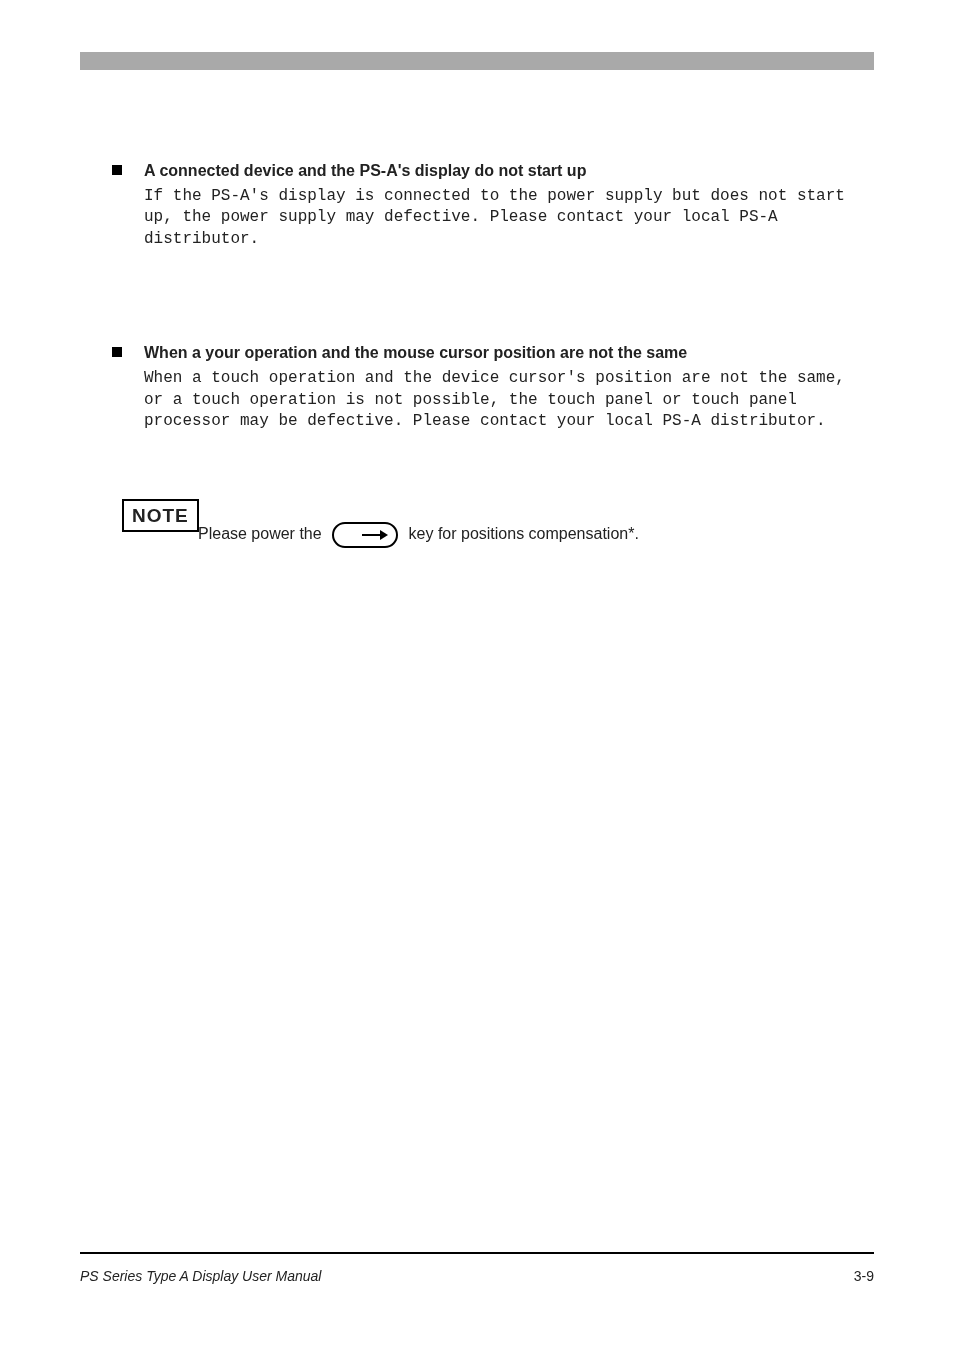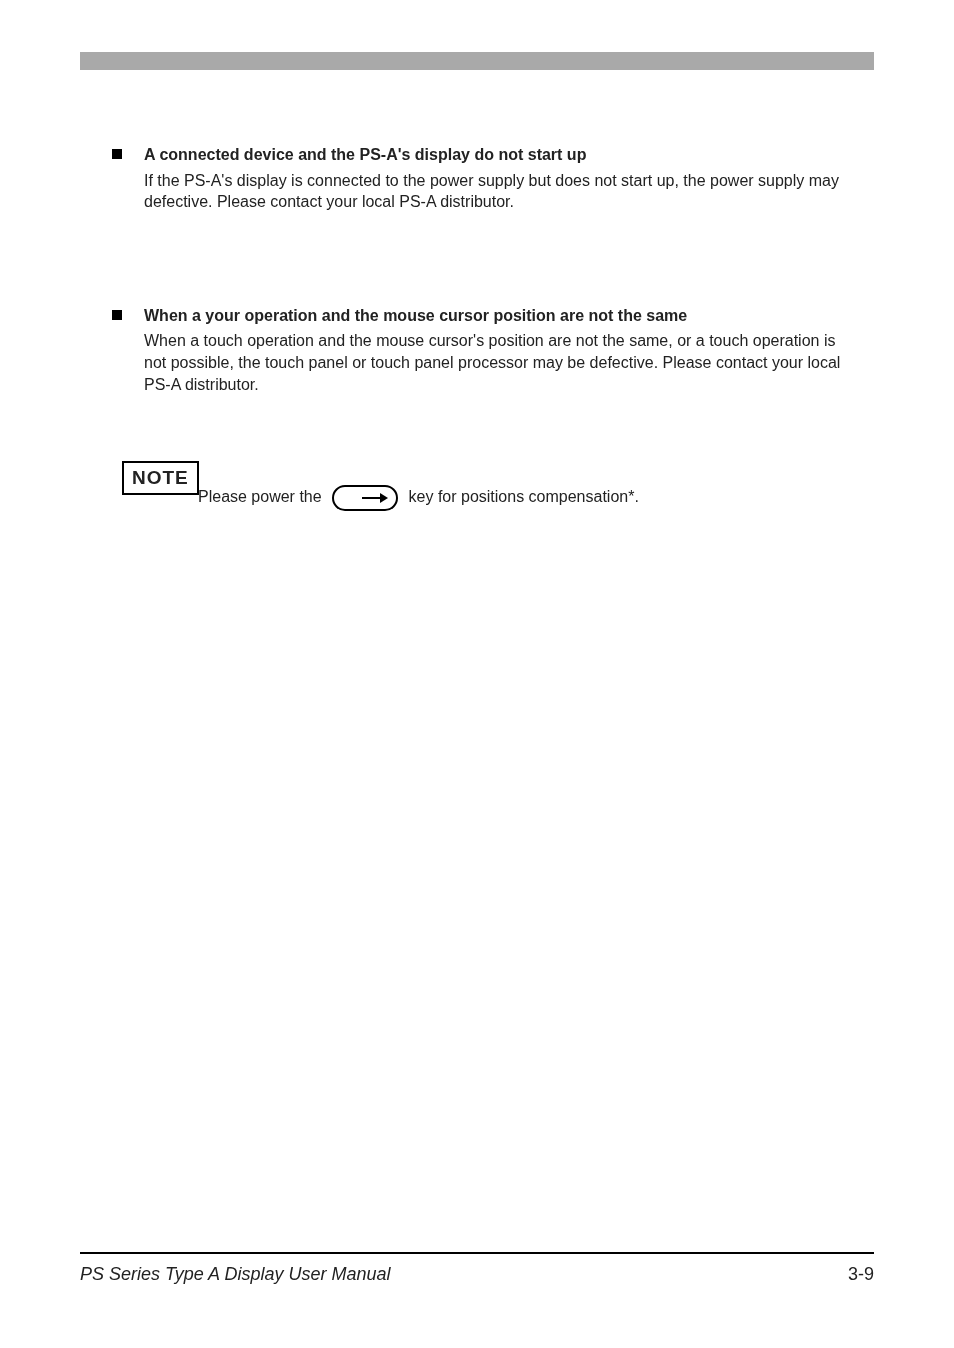--- a/index.html
+++ b/index.html
@@ -21,21 +21,21 @@
   .top-bar {
     position: absolute;
     top: 52px;
     left: 80px;
     right: 80px;
     height: 18px;
     background: #a9a9a9;
   }
   .content {
     position: absolute;
-    top: 144px;
+    top: 160px;
     left: 112px;
     right: 100px;
   }
   .item {
     display: flex;
     align-items: flex-start;
     margin-bottom: 14px;
   }
   .bullet {
     width: 10px;
@@ -46,20 +46,21 @@
     margin-right: 22px;
   }
   .item-body {
     flex: 1;
   }
   .item-title {
     font-weight: bold;
   }
   .item-desc {
     margin-top: 4px;
+    font-family: Liberation Mono, monospace;
   }
   .note-row {
     display: flex;
     align-items: center;
     margin-top: 24px;
     margin-bottom: 4px;
   }
   .note-box {
     position: relative;
     display: inline-block;
@@ -114,21 +115,21 @@
     bottom: 94px;
     border-top: 2px solid #000;
   }
   .footer {
     position: absolute;
     left: 80px;
     right: 80px;
     bottom: 62px;
     display: flex;
     justify-content: space-between;
-    font-size: 18px;
+    font-size: 14px;
     font-style: italic;
   }
   .footer .right {
     font-style: normal;
     text-align: center;
   }
 </style>
 </head>
 <body>
 
@@ -144,21 +145,21 @@
         <div class="item-desc">If the PS-A's display is connected to the power supply but does not start up, the power supply may defective. Please contact your local PS-A distributor.</div>
       </div>
     </div>
 
     <div style="height:78px"></div>
 
     <div class="item">
       <div class="bullet"></div>
       <div class="item-body">
         <div class="item-title">When a your operation and the mouse cursor position are not the same</div>
-        <div class="item-desc">When a touch operation and the mouse cursor's position are not the same, or a touch operation is not possible, the touch panel or touch panel processor may be defective. Please contact your local PS-A distributor.</div>
+        <div class="item-desc">When a touch operation and the device cursor's position are not the same, or a touch operation is not possible, the touch panel or touch panel processor may be defective. Please contact your local PS-A distributor.</div>
       </div>
     </div>
 
     <div style="height:28px"></div>
 
     <div class="note-row">
       <span class="note-wrap">
         <span class="note-shadow"></span>
         <span class="note-box">NOTE</span>
       </span>

